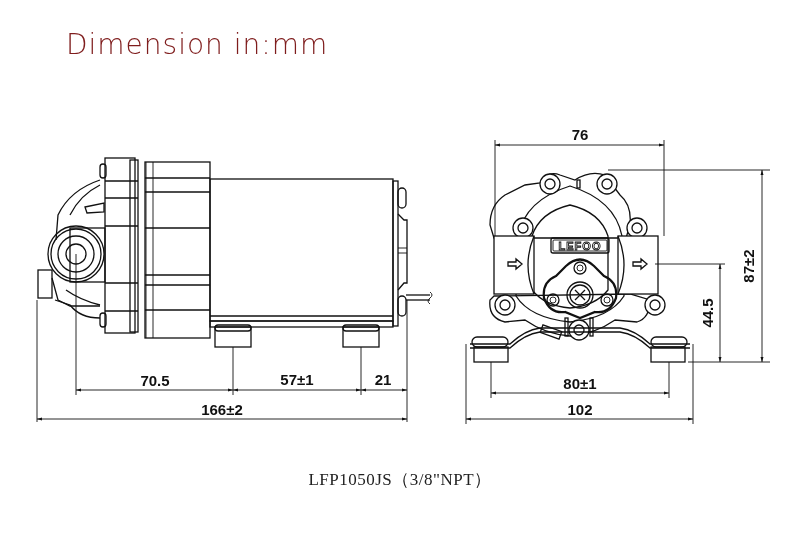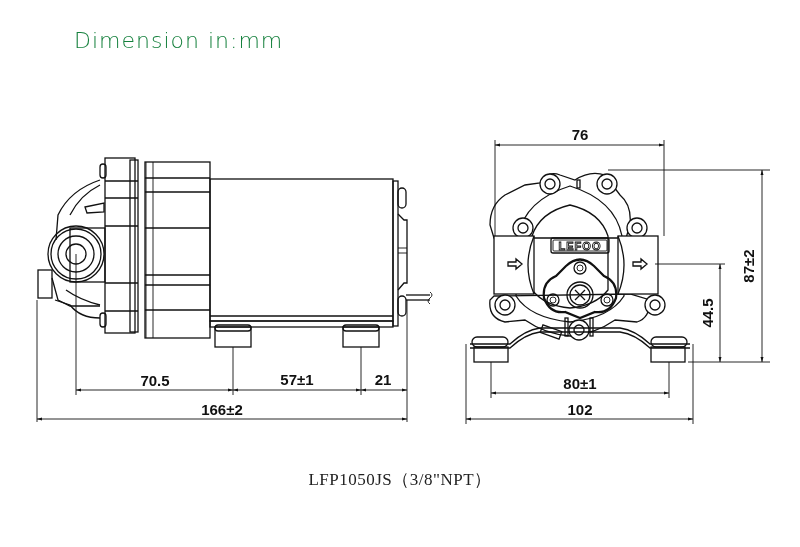--- a/index.html
+++ b/index.html
@@ -1,17 +1,17 @@
 <!DOCTYPE html>
 <html><head>
 <meta charset="utf-8">
 <style>
   html, body { margin: 0; padding: 0; background: #ffffff; }
   body { width: 800px; height: 547px; position: relative; overflow: hidden; font-family: "DejaVu Sans", sans-serif; }
-  .title { position: absolute; left: 74px; top: 28px; font-family: "DejaVu Sans", sans-serif; font-size: 22px; color: #15803d; letter-spacing: 1px; font-weight: 300; }
+  .title { position: absolute; left: 66px; top: 28px; font-family: "DejaVu Sans", sans-serif; font-size: 28px; color: #7f1d1d; letter-spacing: 1px; font-weight: 300; }
   .caption { position: absolute; left: 0; width: 800px; top: 468px; text-align: center; font-family: "Liberation Serif", serif; font-size: 17px; color: #222; letter-spacing: 0.5px; }
   svg { position: absolute; left: 0; top: 0; }
   .dimtxt { font-family: "Liberation Sans", sans-serif; font-weight: bold; font-size: 15px; fill: #111; }
   .ln { stroke: #111; fill: none; stroke-width: 1.3; }
   .lnt { stroke: #111; fill: none; stroke-width: 0.9; }
   .lnb { stroke: #111; fill: none; stroke-width: 2.2; }
   .fw { fill: #fff; stroke: #111; stroke-width: 1.3; }
 </style>
 </head>
 <body>

